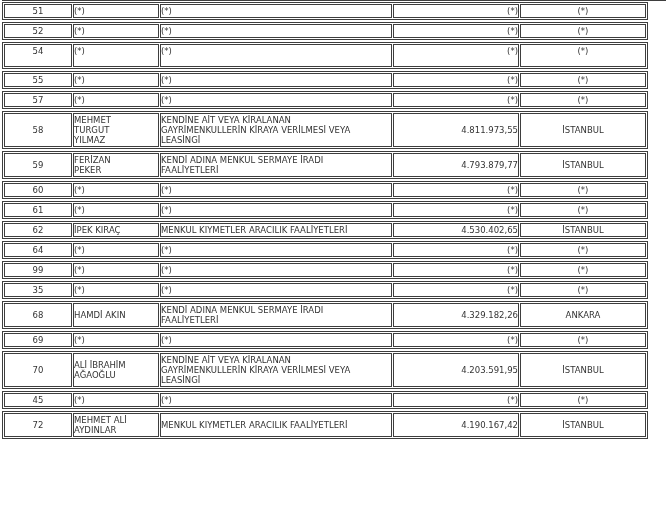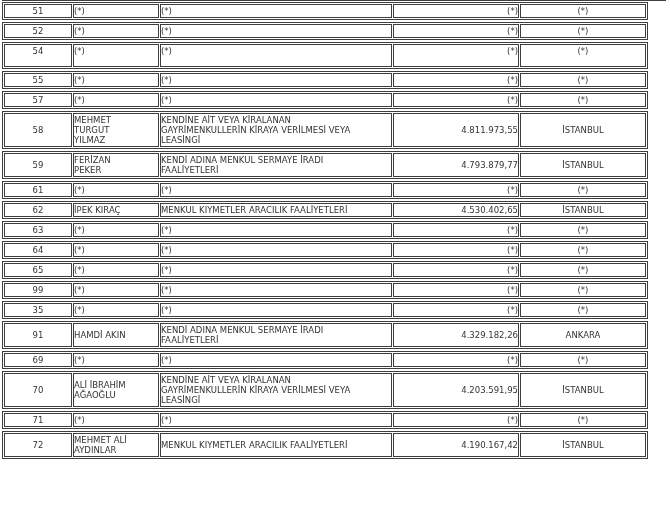--- a/index.html
+++ b/index.html
@@ -134,20 +134,31 @@
         <td class="c-activity">KENDİ ADINA MENKUL SERMAYE İRADI
 FAALİYETLERİ</td>
         <td class="c-amount">4.793.879,77</td>
         <td class="c-city">İSTANBUL</td>
       </tr>
     </tbody>
   </table>
     <table class="row">
     <tbody>
       <tr>
+        <td class="c-rank">60</td>
+        <td class="c-name">(*)</td>
+        <td class="c-activity">(*)</td>
+        <td class="c-amount">(*)</td>
+        <td class="c-city">(*)</td>
+      </tr>
+    </tbody>
+  </table>
+    <table class="row">
+    <tbody>
+      <tr>
         <td class="c-rank">61</td>
         <td class="c-name">(*)</td>
         <td class="c-activity">(*)</td>
         <td class="c-amount">(*)</td>
         <td class="c-city">(*)</td>
       </tr>
     </tbody>
   </table>
     <table class="row">
     <tbody>
@@ -156,53 +167,31 @@
         <td class="c-name">İPEK KIRAÇ</td>
         <td class="c-activity">MENKUL KIYMETLER ARACILIK FAALİYETLERİ</td>
         <td class="c-amount">4.530.402,65</td>
         <td class="c-city">İSTANBUL</td>
       </tr>
     </tbody>
   </table>
     <table class="row">
     <tbody>
       <tr>
-        <td class="c-rank">63</td>
-        <td class="c-name">(*)</td>
-        <td class="c-activity">(*)</td>
-        <td class="c-amount">(*)</td>
-        <td class="c-city">(*)</td>
-      </tr>
-    </tbody>
-  </table>
-    <table class="row">
-    <tbody>
-      <tr>
         <td class="c-rank">64</td>
         <td class="c-name">(*)</td>
         <td class="c-activity">(*)</td>
         <td class="c-amount">(*)</td>
         <td class="c-city">(*)</td>
       </tr>
     </tbody>
   </table>
     <table class="row">
     <tbody>
       <tr>
-        <td class="c-rank">65</td>
-        <td class="c-name">(*)</td>
-        <td class="c-activity">(*)</td>
-        <td class="c-amount">(*)</td>
-        <td class="c-city">(*)</td>
-      </tr>
-    </tbody>
-  </table>
-    <table class="row">
-    <tbody>
-      <tr>
         <td class="c-rank">99</td>
         <td class="c-name">(*)</td>
         <td class="c-activity">(*)</td>
         <td class="c-amount">(*)</td>
         <td class="c-city">(*)</td>
       </tr>
     </tbody>
   </table>
     <table class="row">
     <tbody>
@@ -211,21 +200,21 @@
         <td class="c-name">(*)</td>
         <td class="c-activity">(*)</td>
         <td class="c-amount">(*)</td>
         <td class="c-city">(*)</td>
       </tr>
     </tbody>
   </table>
     <table class="row">
     <tbody>
       <tr>
-        <td class="c-rank">91</td>
+        <td class="c-rank">68</td>
         <td class="c-name">HAMDİ AKIN</td>
         <td class="c-activity">KENDİ ADINA MENKUL SERMAYE İRADI
 FAALİYETLERİ</td>
         <td class="c-amount">4.329.182,26</td>
         <td class="c-city">ANKARA</td>
       </tr>
     </tbody>
   </table>
     <table class="row">
     <tbody>
@@ -248,21 +237,21 @@
 GAYRİMENKULLERİN KİRAYA VERİLMESİ VEYA
 LEASİNGİ</td>
         <td class="c-amount">4.203.591,95</td>
         <td class="c-city">İSTANBUL</td>
       </tr>
     </tbody>
   </table>
     <table class="row">
     <tbody>
       <tr>
-        <td class="c-rank">71</td>
+        <td class="c-rank">45</td>
         <td class="c-name">(*)</td>
         <td class="c-activity">(*)</td>
         <td class="c-amount">(*)</td>
         <td class="c-city">(*)</td>
       </tr>
     </tbody>
   </table>
     <table class="row">
     <tbody>
       <tr>

